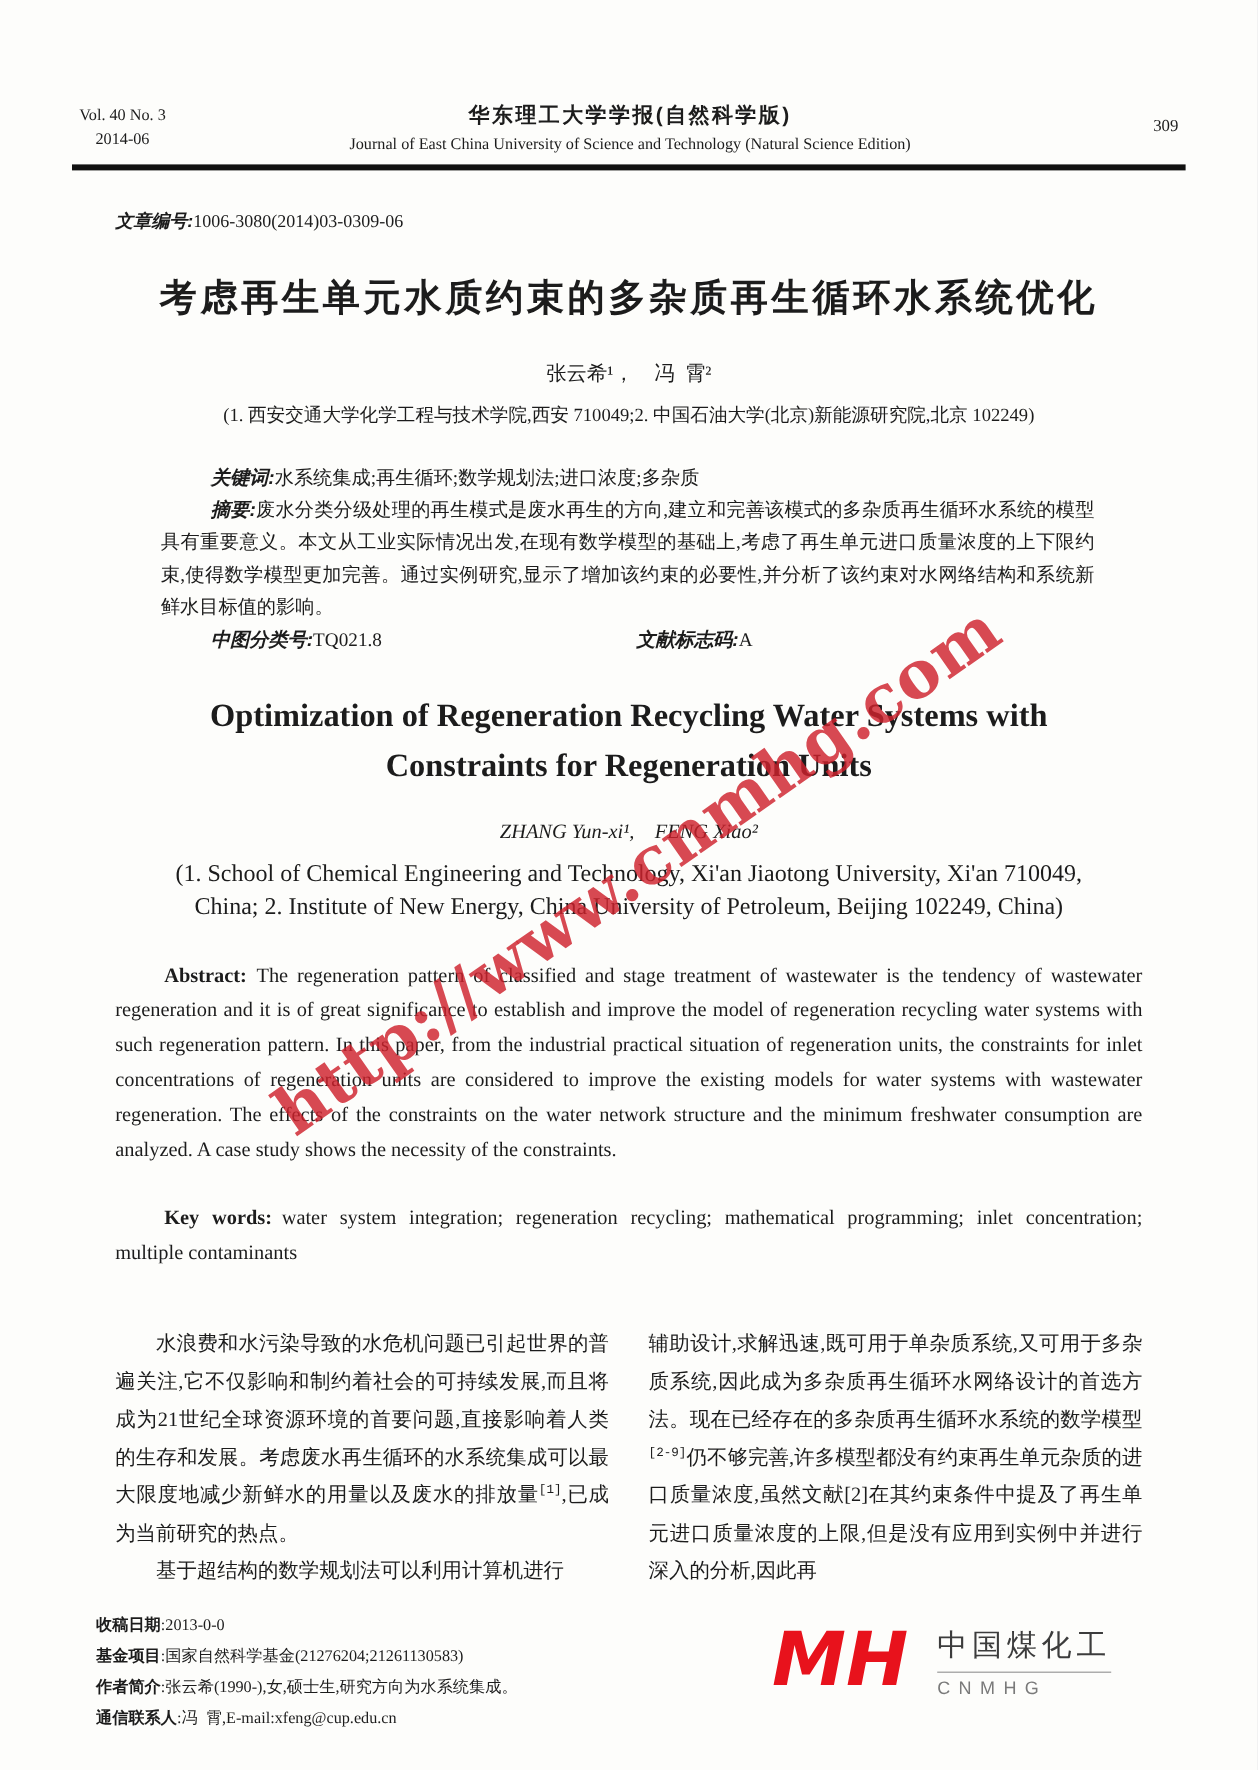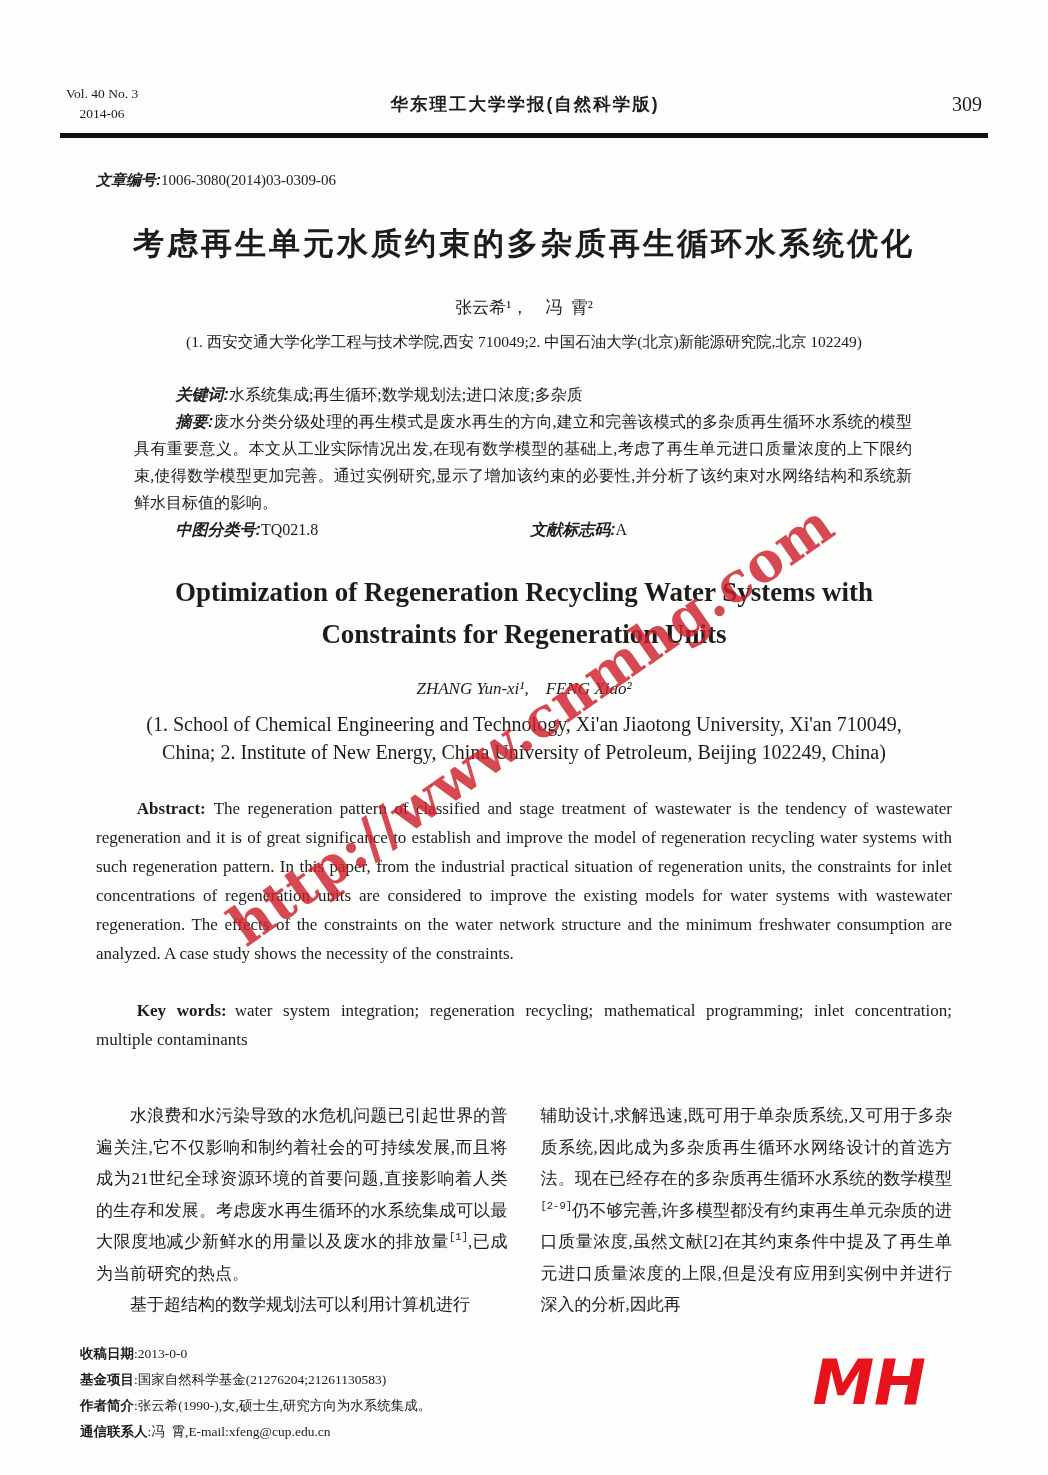--- a/index.html
+++ b/index.html
@@ -18,21 +18,21 @@
   }
   
   .journal-header {
     display:flex; justify-content:flex-end; align-items:center;
     padding:0 6px;
   }
   .jh-left { text-align:center; font-size:13.5px; line-height:20px; }
   .jh-center { text-align:center; flex:1; }
   .jh-cn { font-size:17.5px; letter-spacing:2px; font-family:"Liberation Sans",sans-serif; font-weight:600; }
   .jh-en { font-size:13.5px; margin-top:4px; }
-  .jh-right { font-size:20px; width:70px; text-align:right; }
+  .jh-right { font-size:14px; width:70px; text-align:right; }
   .header-rule { height:5px; background:#111; margin-top:9px; }
 
   
   .content { padding:0 36px; }
   .cn-bold { font-family:"Liberation Sans","DejaVu Sans",sans-serif; font-weight:bold;font-style:italic; }
 
   .article-no { margin-top:33px; font-size:15px; }
 
   .title-cn {
     margin-top:33px; text-align:center;
@@ -103,20 +103,21 @@
 
   <div class="watermark">http://www.cnmhg.com</div>
 
   <header class="journal-header">
     <div class="jh-left">
       <div>Vol. 40 No. 3</div>
       <div>2014-06</div>
     </div>
     <div class="jh-center">
       <div class="jh-cn">华东理工大学学报(自然科学版)</div>
+      <div class="jh-en">Journal of East China University of Science and Technology (Natural Science Edition)</div>
     </div>
     <div class="jh-right">309</div>
   </header>
   <div class="header-rule"></div>
 
   <div class="content">
 
     <p class="article-no"><b class="cn-bold">文章编号:</b><span>1006-3080(2014)03-0309-06</span></p>
 
     <h1 class="title-cn">考虑再生单元水质约束的多杂质再生循环水系统优化</h1>
@@ -161,16 +162,21 @@
 
   <footer class="page-footer">
     <div class="footnotes">
       <p><b>收稿日期</b><span>:2013-0-0</span></p>
       <p><b>基金项目</b><span>:国家自然科学基金(21276204;21261130583)</span></p>
       <p><b>作者简介</b><span>:张云希(1990-),女,硕士生,研究方向为水系统集成。</span></p>
       <p><b>通信联系人</b><span>:冯 霄,E-mail:xfeng@cup.edu.cn</span></p>
     </div>
     <div class="logo">
       <div class="logo-mark" style="color: rgb(232, 18, 28);">MH</div>
+      <div class="logo-text">
+        <div class="logo-cn">中国煤化工</div>
+        <div class="logo-divider"></div>
+        <div class="logo-en">CNMHG</div>
+      </div>
     </div>
   </footer>
 
 </div>
 
 </body></html>

